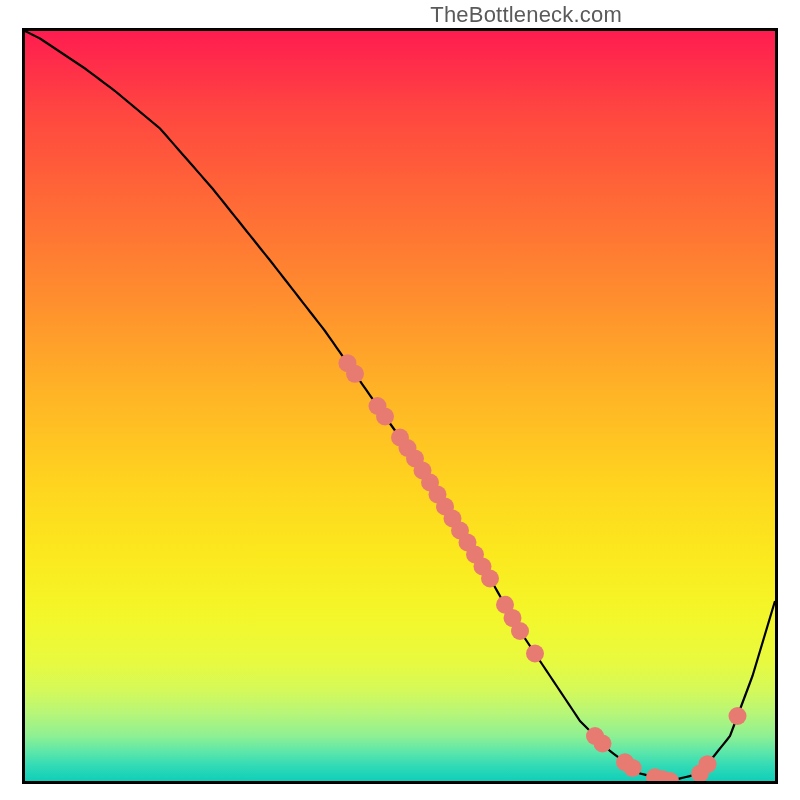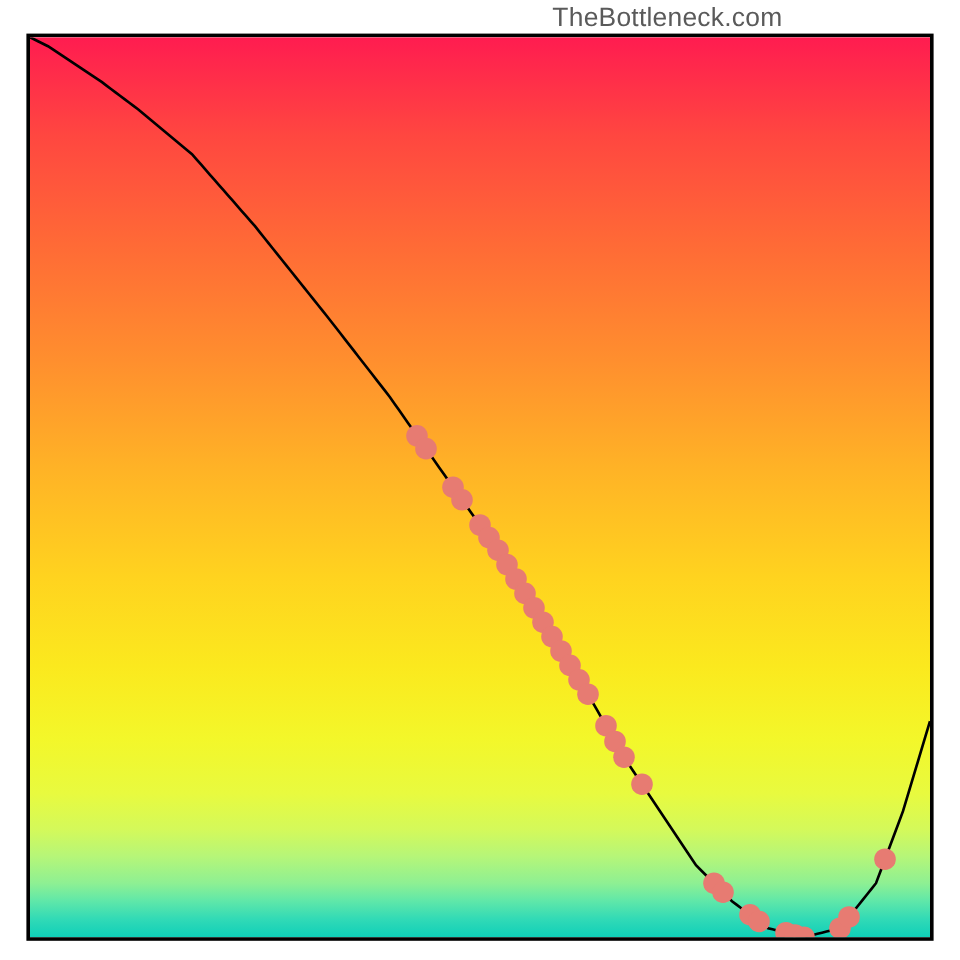--- a/index.html
+++ b/index.html
@@ -8,21 +8,20 @@
     width: 800px;
     height: 800px;
     background: #ffffff;
     font-family: Arial, Helvetica, sans-serif;
     overflow: hidden;
   }
   .container {
     position: relative;
     width: 632px;
     height: 800px;
-    padding-left: 30px;
   }
   .watermark {
     position: absolute;
     top: 2px;
     right: 10px;
     font-size: 22px;
     font-weight: 500;
     color: #5a5a5a;
     letter-spacing: 0.2px;
     z-index: 5;

